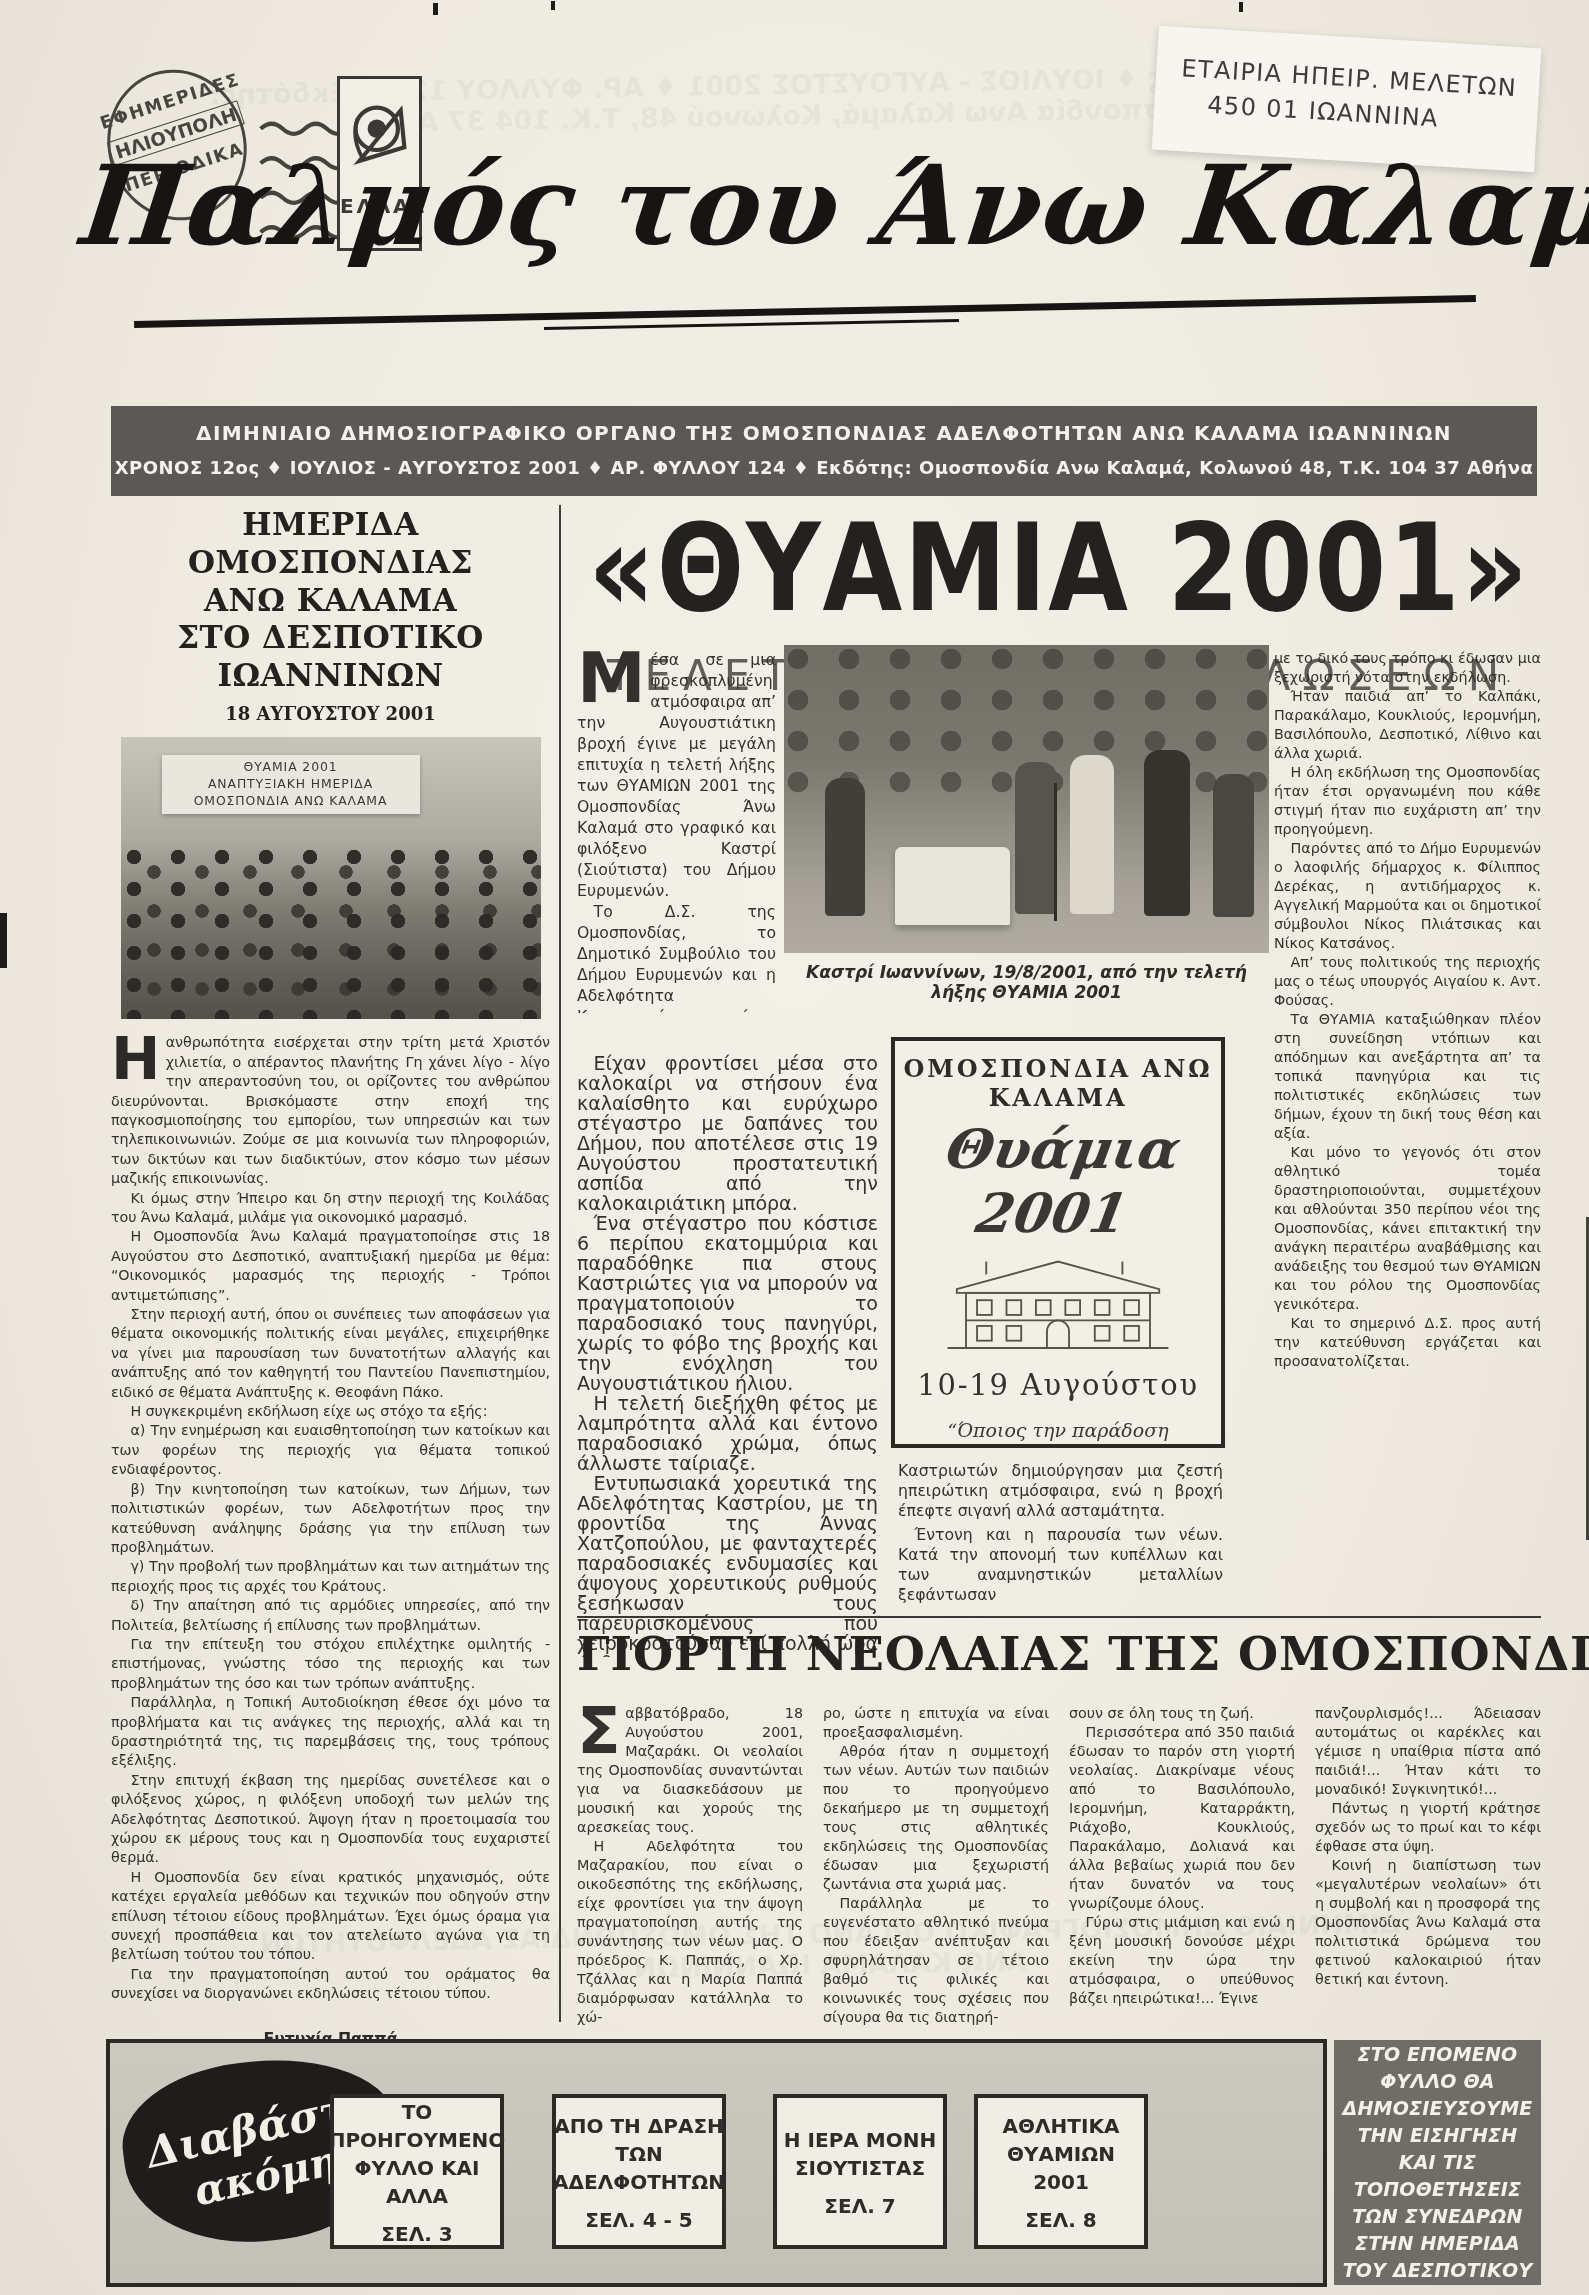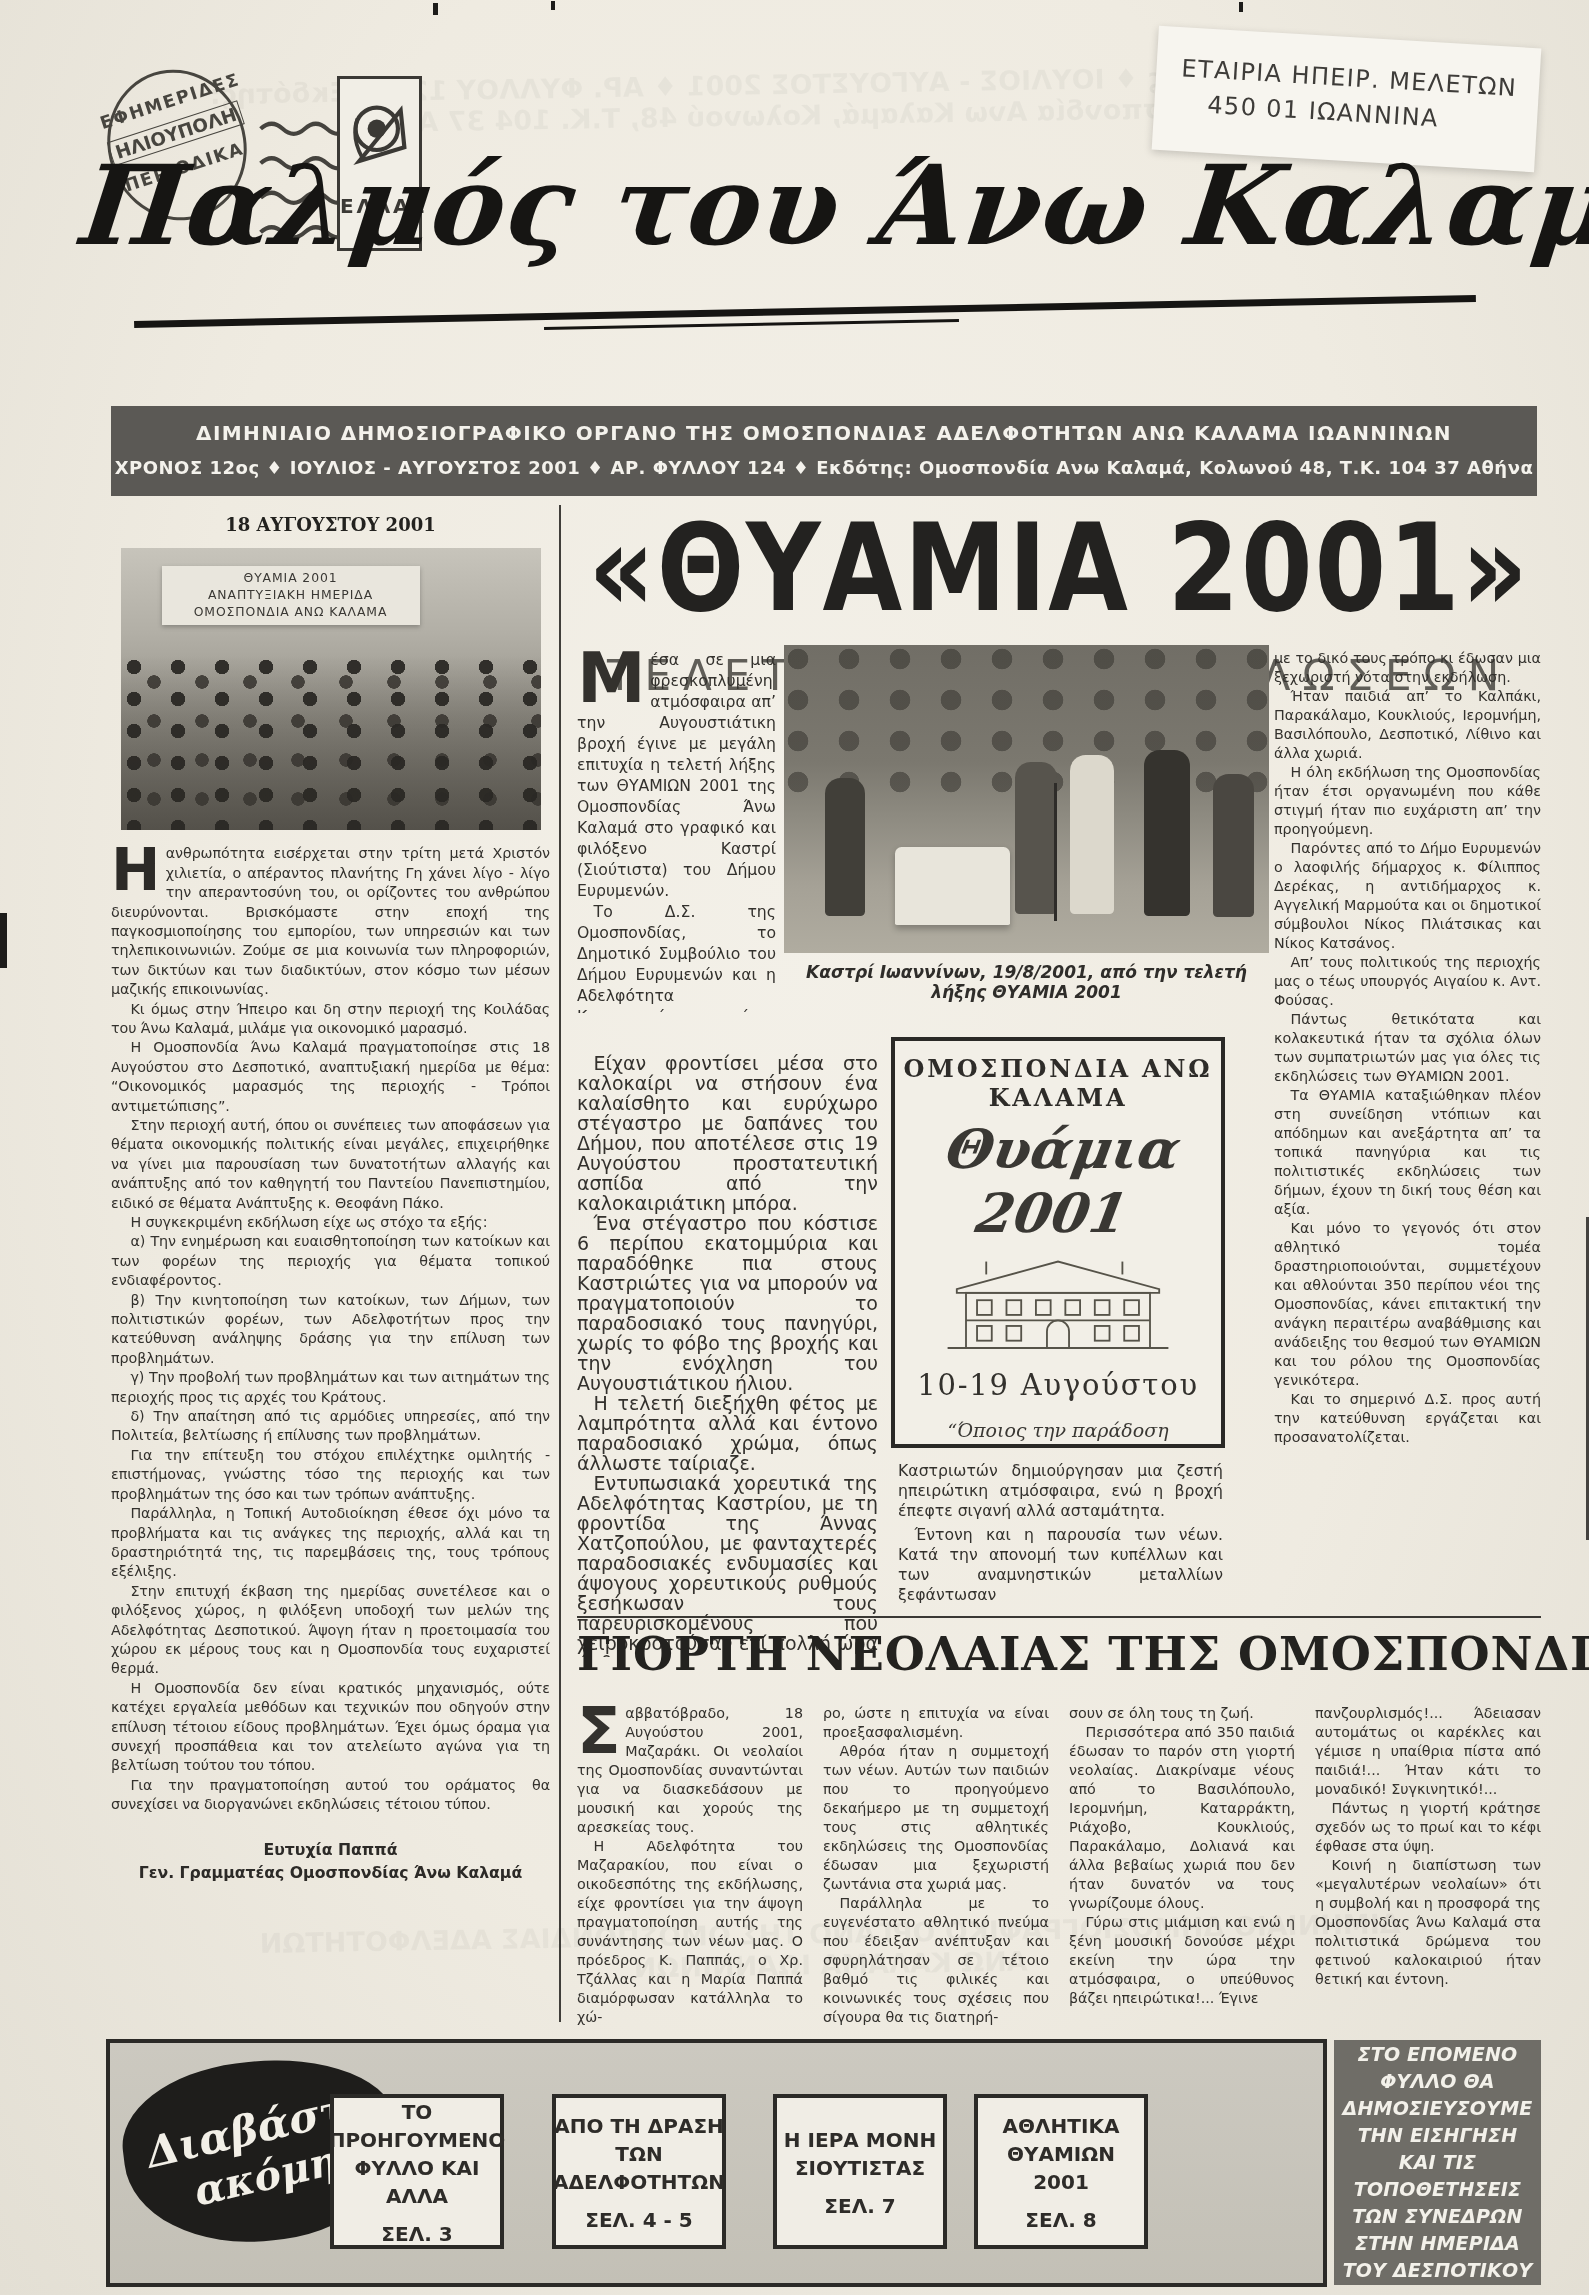--- a/index.html
+++ b/index.html
@@ -188,20 +188,25 @@
   <div class="mast" data-name="newspaper-title">Παλμός του Άνω Καλαμά</div>
   <div class="mast-line" data-name="masthead-underline"></div>
   <div class="mast-line2" data-name="masthead-underline"></div>
 
   <div class="band" data-name="masthead-info-band">
     <div class="b1" data-name="publication-organ-line">ΔΙΜΗΝΙΑΙΟ ΔΗΜΟΣΙΟΓΡΑΦΙΚΟ ΟΡΓΑΝΟ ΤΗΣ ΟΜΟΣΠΟΝΔΙΑΣ ΑΔΕΛΦΟΤΗΤΩΝ ΑΝΩ ΚΑΛΑΜΑ ΙΩΑΝΝΙΝΩΝ</div>
     <div class="b2" data-name="issue-info-line">ΧΡΟΝΟΣ  12ος ♦ ΙΟΥΛΙΟΣ - ΑΥΓΟΥΣΤΟΣ 2001 ♦ ΑΡ. ΦΥΛΛΟΥ 124 ♦ Εκδότης: Ομοσπονδία Ανω Καλαμά, Κολωνού 48, Τ.Κ. 104 37 Αθήνα</div>
   </div>
 
   <div class="leftcol" data-name="left-article">
+    <div class="lhead" data-name="left-article-headline">
+      <div data-name="headline-line">ΗΜΕΡΙΔΑ ΟΜΟΣΠΟΝΔΙΑΣ</div>
+      <div data-name="headline-line">ΑΝΩ ΚΑΛΑΜΑ</div>
+      <div data-name="headline-line">ΣΤΟ ΔΕΣΠΟΤΙΚΟ ΙΩΑΝΝΙΝΩΝ</div>
+    </div>
     <div class="ldate" data-name="left-article-date">18 ΑΥΓΟΥΣΤΟΥ 2001</div>
 
     <div class="lphoto" data-name="seminar-photo">
       <div class="lbanner" data-name="photo-banner">
         <div data-name="banner-line">ΘΥΑΜΙΑ 2001</div>
         <div data-name="banner-line">ΑΝΑΠΤΥΞΙΑΚΗ ΗΜΕΡΙΔΑ</div>
         <div data-name="banner-line">ΟΜΟΣΠΟΝΔΙΑ ΑΝΩ ΚΑΛΑΜΑ</div>
       </div>
       <div class="crowd" data-name="photo-audience"></div>
     </div>
@@ -250,21 +255,20 @@
       <div class="micstand" data-name="photo-microphone-stand"></div>
     </div>
     <div class="mcap" data-name="photo-caption">Καστρί Ιωαννίνων, 19/8/2001, από την τελετή λήξης ΘΥΑΜΙΑ 2001</div>
 
     <div class="rcol" data-name="main-article-right-column">
       <p class="nohang" data-name="paragraph">με το δικό τους τρόπο κι έδωσαν μια ξεχωριστή νότα στην εκδήλωση.</p>
       <p data-name="paragraph">Ήταν παιδιά απ’ το Καλπάκι, Παρακάλαμο, Κουκλιούς, Ιερομνήμη, Βασιλόπουλο, Δεσποτικό, Λίθινο και άλλα χωριά.</p>
       <p data-name="paragraph">Η όλη εκδήλωση της Ομοσπονδίας ήταν έτσι οργανωμένη που κάθε στιγμή ήταν πιο ευχάριστη απ’ την προηγούμενη.</p>
       <p data-name="paragraph">Παρόντες από το Δήμο Ευρυμενών ο λαοφιλής δήμαρχος κ. Φίλιππος Δερέκας, η αντιδήμαρχος κ. Αγγελική Μαρμούτα και οι δημοτικοί σύμβουλοι Νίκος Πλιάτσικας και Νίκος Κατσάνος.</p>
       <p data-name="paragraph">Απ’ τους πολιτικούς της περιοχής μας ο τέως υπουργός Αιγαίου κ. Αντ. Φούσας.</p>
-      <p data-name="paragraph">Πάντως θετικότατα και κολακευτικά ήταν τα σχόλια όλων των συμπατριωτών μας για όλες τις εκδηλώσεις των ΘΥΑΜΙΩΝ 2001.</p>
       <p data-name="paragraph">Τα ΘΥΑΜΙΑ καταξιώθηκαν πλέον στη συνείδηση ντόπιων και απόδημων και ανεξάρτητα απ’ τα τοπικά πανηγύρια και τις πολιτιστικές εκδηλώσεις των δήμων, έχουν τη δική τους θέση και αξία.</p>
       <p data-name="paragraph">Και μόνο το γεγονός ότι στον αθλητικό τομέα δραστηριοποιούνται, συμμετέχουν και αθλούνται 350 περίπου νέοι της Ομοσπονδίας, κάνει επιτακτική την ανάγκη περαιτέρω αναβάθμισης και ανάδειξης του θεσμού των ΘΥΑΜΙΩΝ και του ρόλου της Ομοσπονδίας γενικότερα.</p>
       <p data-name="paragraph">Και το σημερινό Δ.Σ. προς αυτή την κατεύθυνση εργάζεται και προσανατολίζεται.</p>
     </div>
 
     <div class="colA" data-name="main-article-middle-column">
       <p data-name="paragraph">Είχαν φροντίσει μέσα στο καλοκαίρι να στήσουν ένα καλαίσθητο και ευρύχωρο στέγαστρο με δαπάνες του Δήμου, που αποτέλεσε στις 19 Αυγούστου προστατευτική ασπίδα από την καλοκαιριάτικη μπόρα.</p>
       <p data-name="paragraph">Ένα στέγαστρο που κόστισε 6 περίπου εκατομμύρια και παραδόθηκε πια στους Καστριώτες για να μπορούν να πραγματοποιούν το παραδοσιακό τους πανηγύρι, χωρίς το φόβο της βροχής και την ενόχληση του Αυγουστιάτικου ήλιου.</p>
       <p data-name="paragraph">Η τελετή διεξήχθη φέτος με λαμπρότητα αλλά και έντονο παραδοσιακό χρώμα, όπως άλλωστε ταίριαζε.</p>
       <p data-name="paragraph">Εντυπωσιακά χορευτικά της Αδελφότητας Καστρίου, με τη φροντίδα της Άννας Χατζοπούλου, με φανταχτερές παραδοσιακές ενδυμασίες και άψογους χορευτικούς ρυθμούς ξεσήκωσαν τους παρευρισκομένους που χειροκροτούσαν επί πολλή ώρα όρθιοι!...</p>

